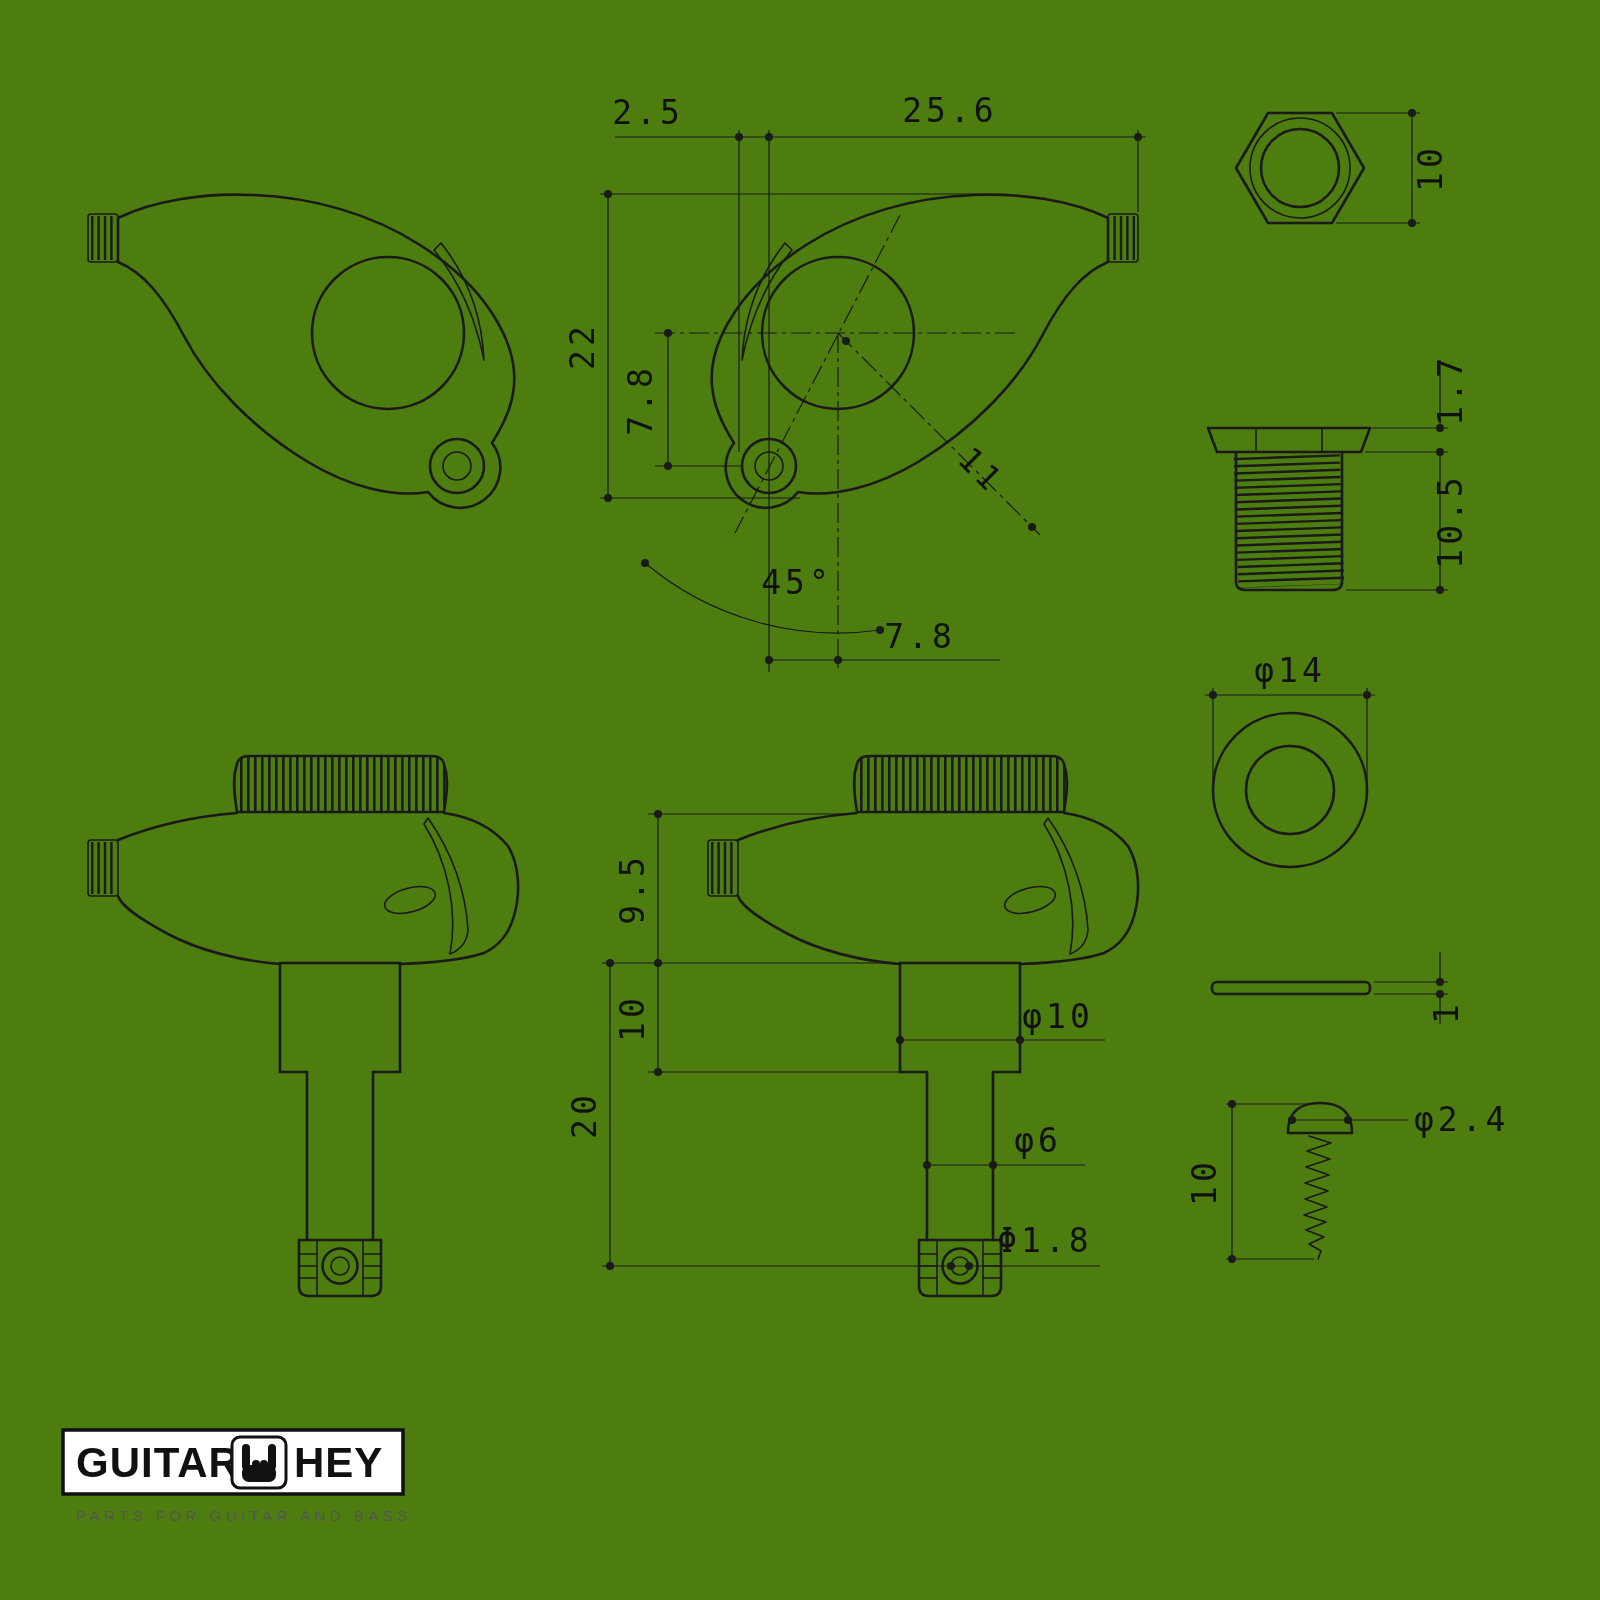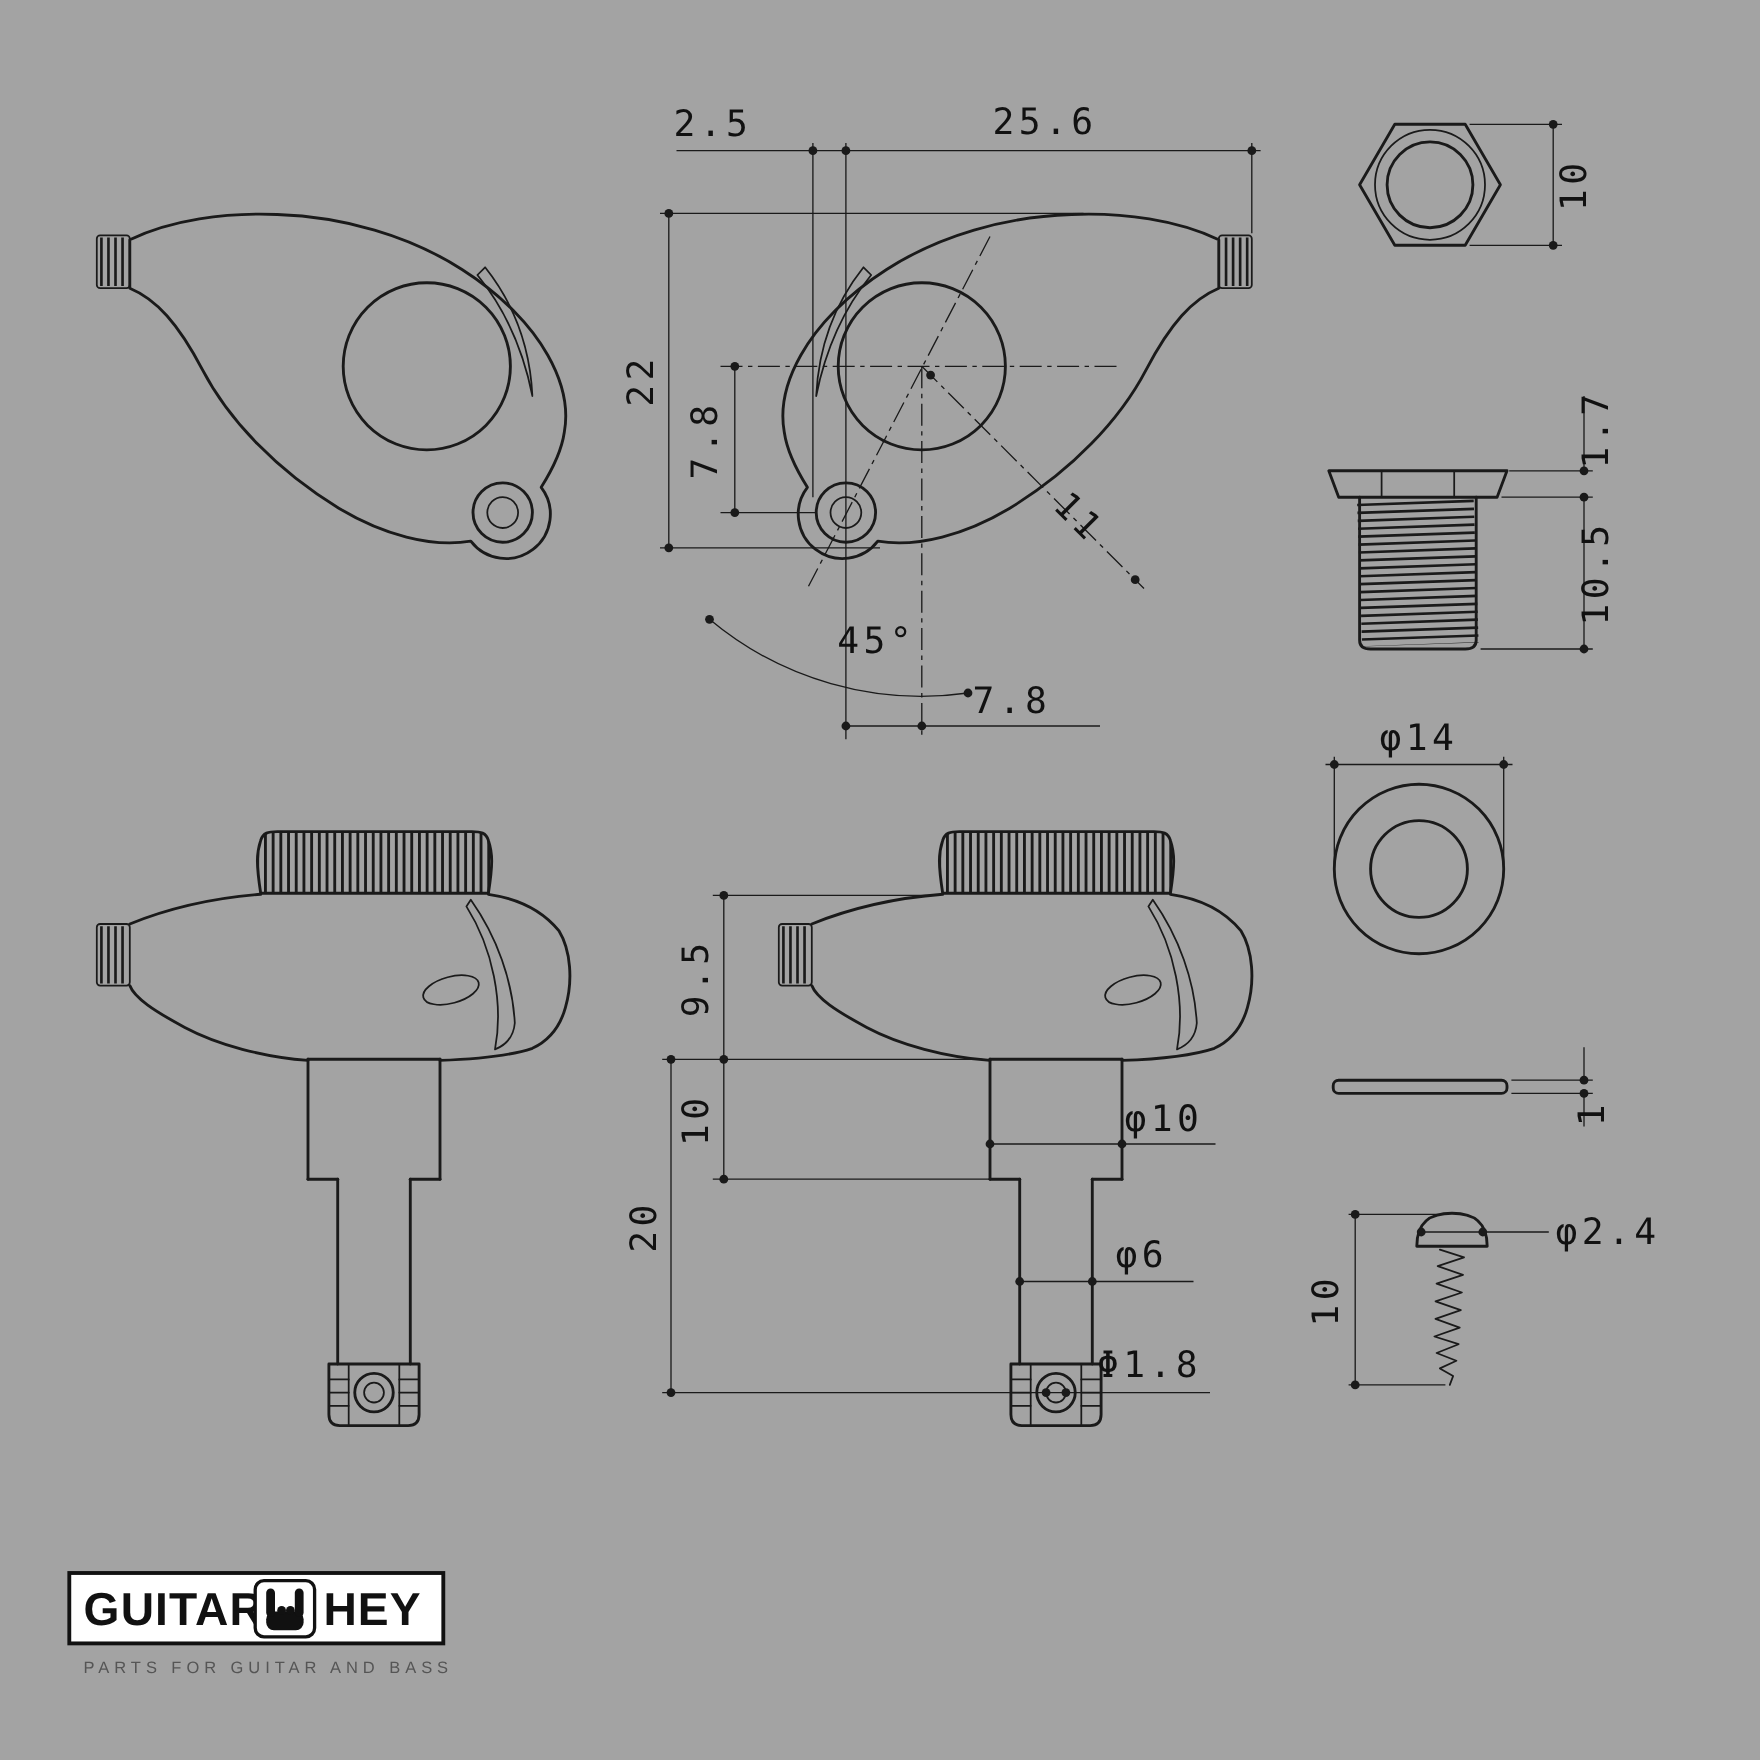--- a/index.html
+++ b/index.html
@@ -1,17 +1,17 @@
 <!DOCTYPE html>
 <html><head>
 <meta charset="utf-8">
 <style>
   *{margin:0;padding:0;box-sizing:border-box}
   html,body{background:#ffffff}
-  .stage{position:relative;width:1600px;height:1600px;background:#a3a3a3;overflow:hidden}
+  .stage{position:relative;width:1600px;height:1600px;background:#4d7c0f;overflow:hidden}
   svg{display:block}
   .outline{fill:none;stroke:#1a1a1a;stroke-width:2.6;stroke-linejoin:round;stroke-linecap:round}
   .thin{stroke-width:1.6}
   .stripe{stroke:#1a1a1a;fill:none}
   .dim{fill:none;stroke:#1a1a1a;stroke-width:1.2}
   .cl{stroke-dasharray:20 5 4 5}
   .dot{fill:#1a1a1a;stroke:none}
   .dimtext{font-family:"DejaVu Sans Mono",monospace;font-size:33px;letter-spacing:4px;fill:#111}
   .logobox{fill:#ffffff;stroke:#111;stroke-width:3.5}
   .iconbox{fill:#ffffff;stroke:#111;stroke-width:3}

